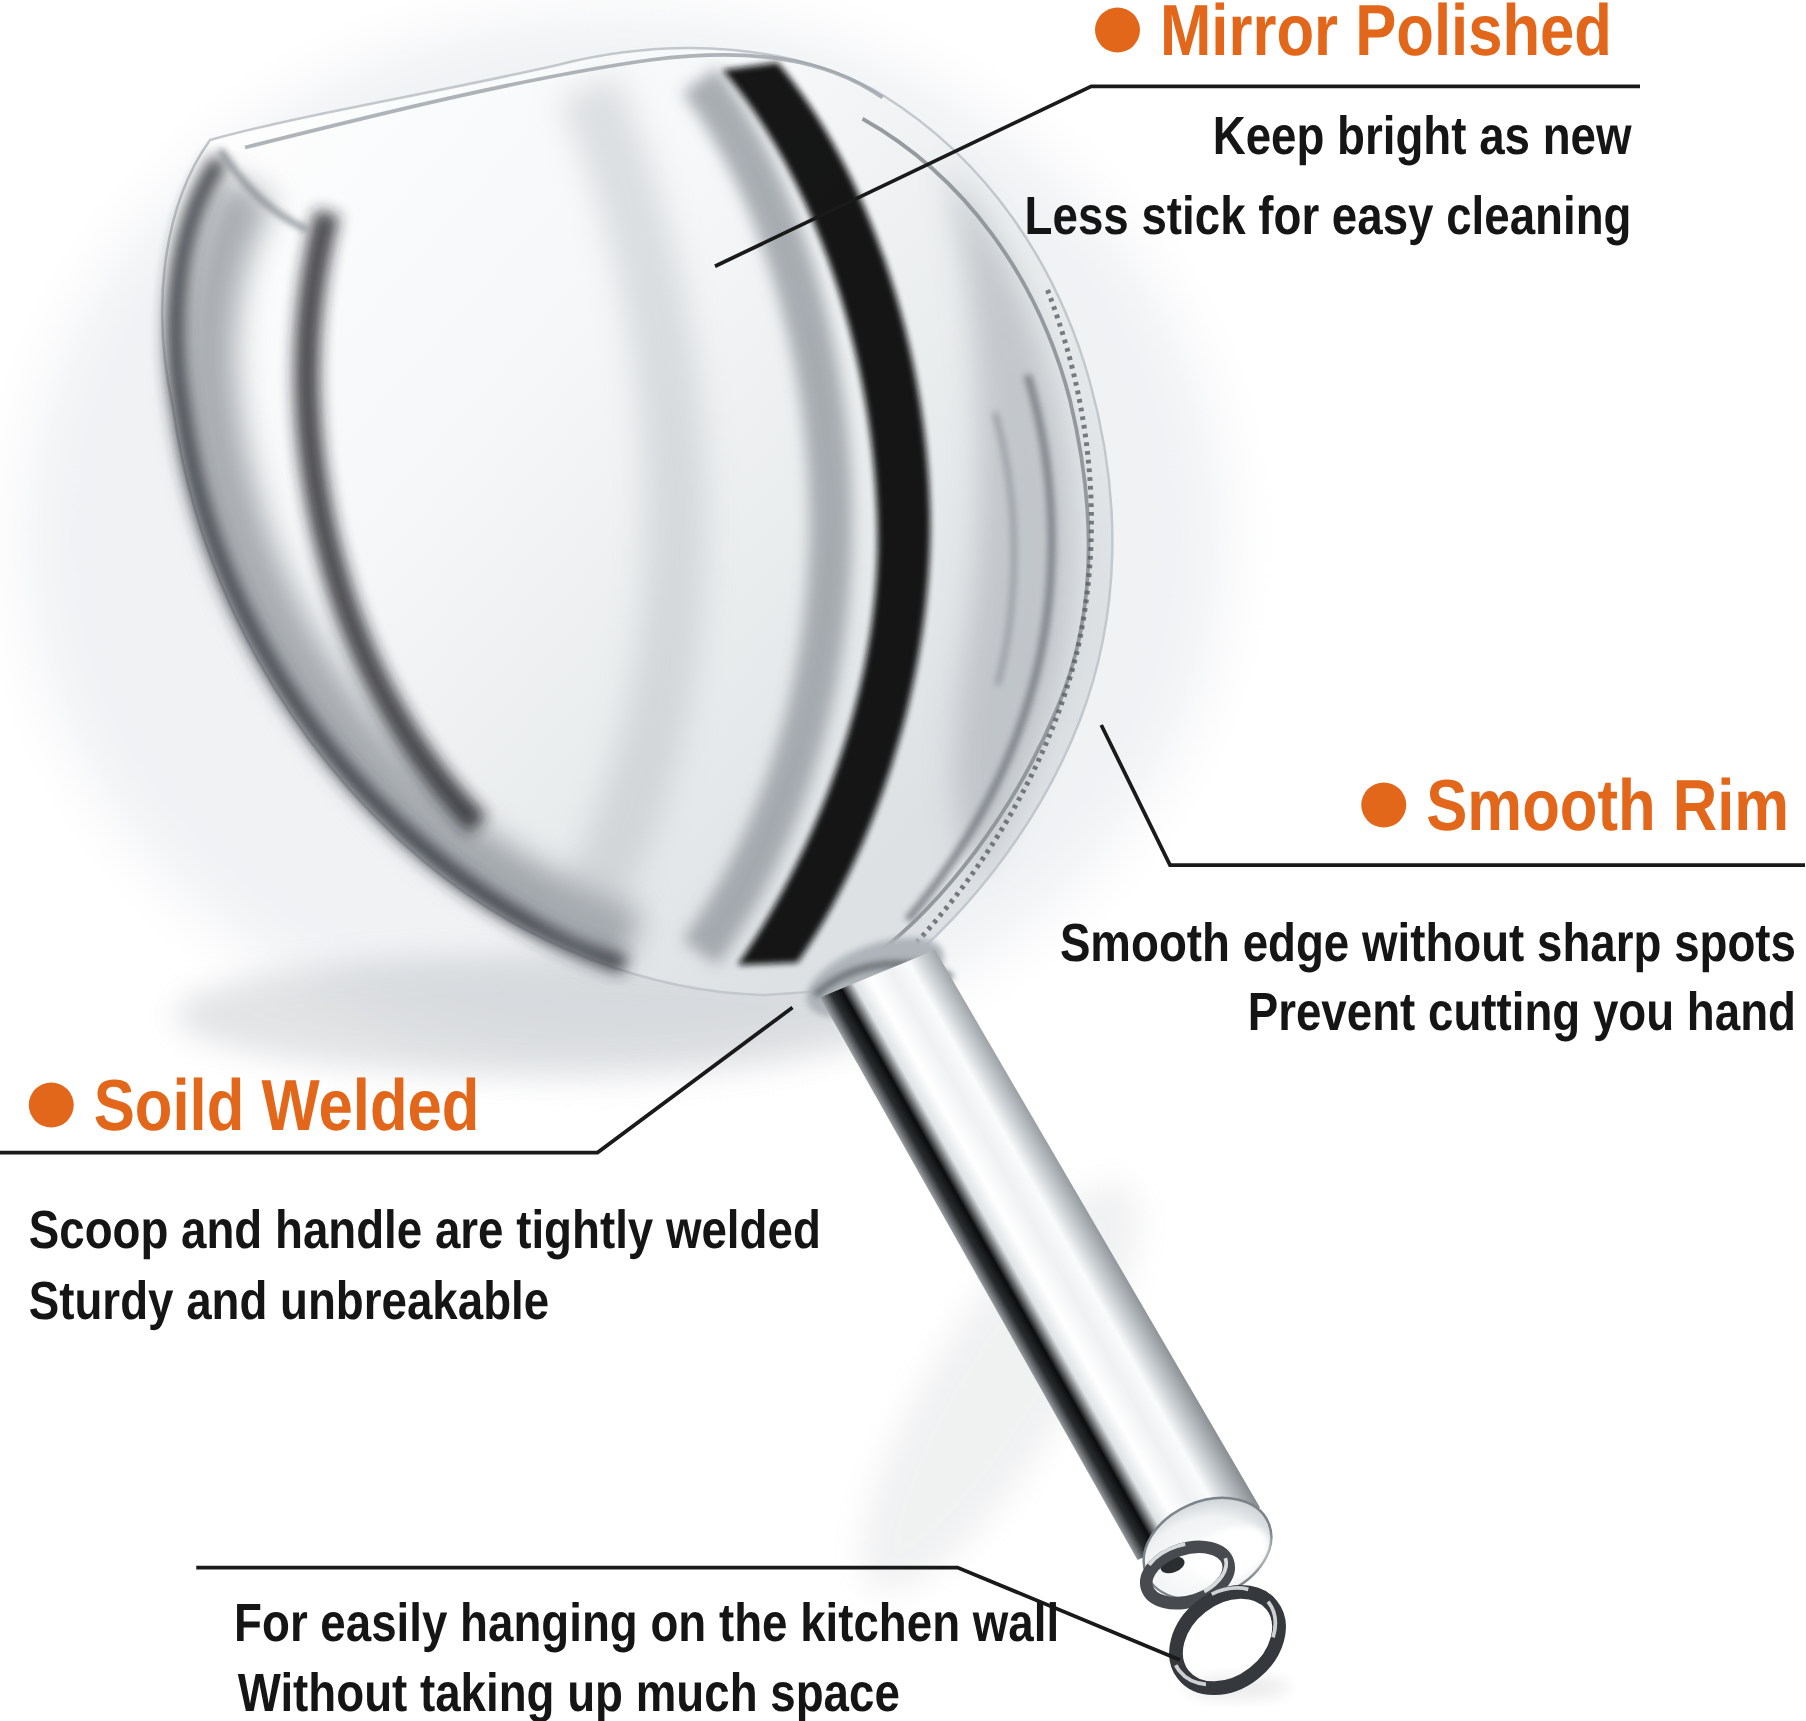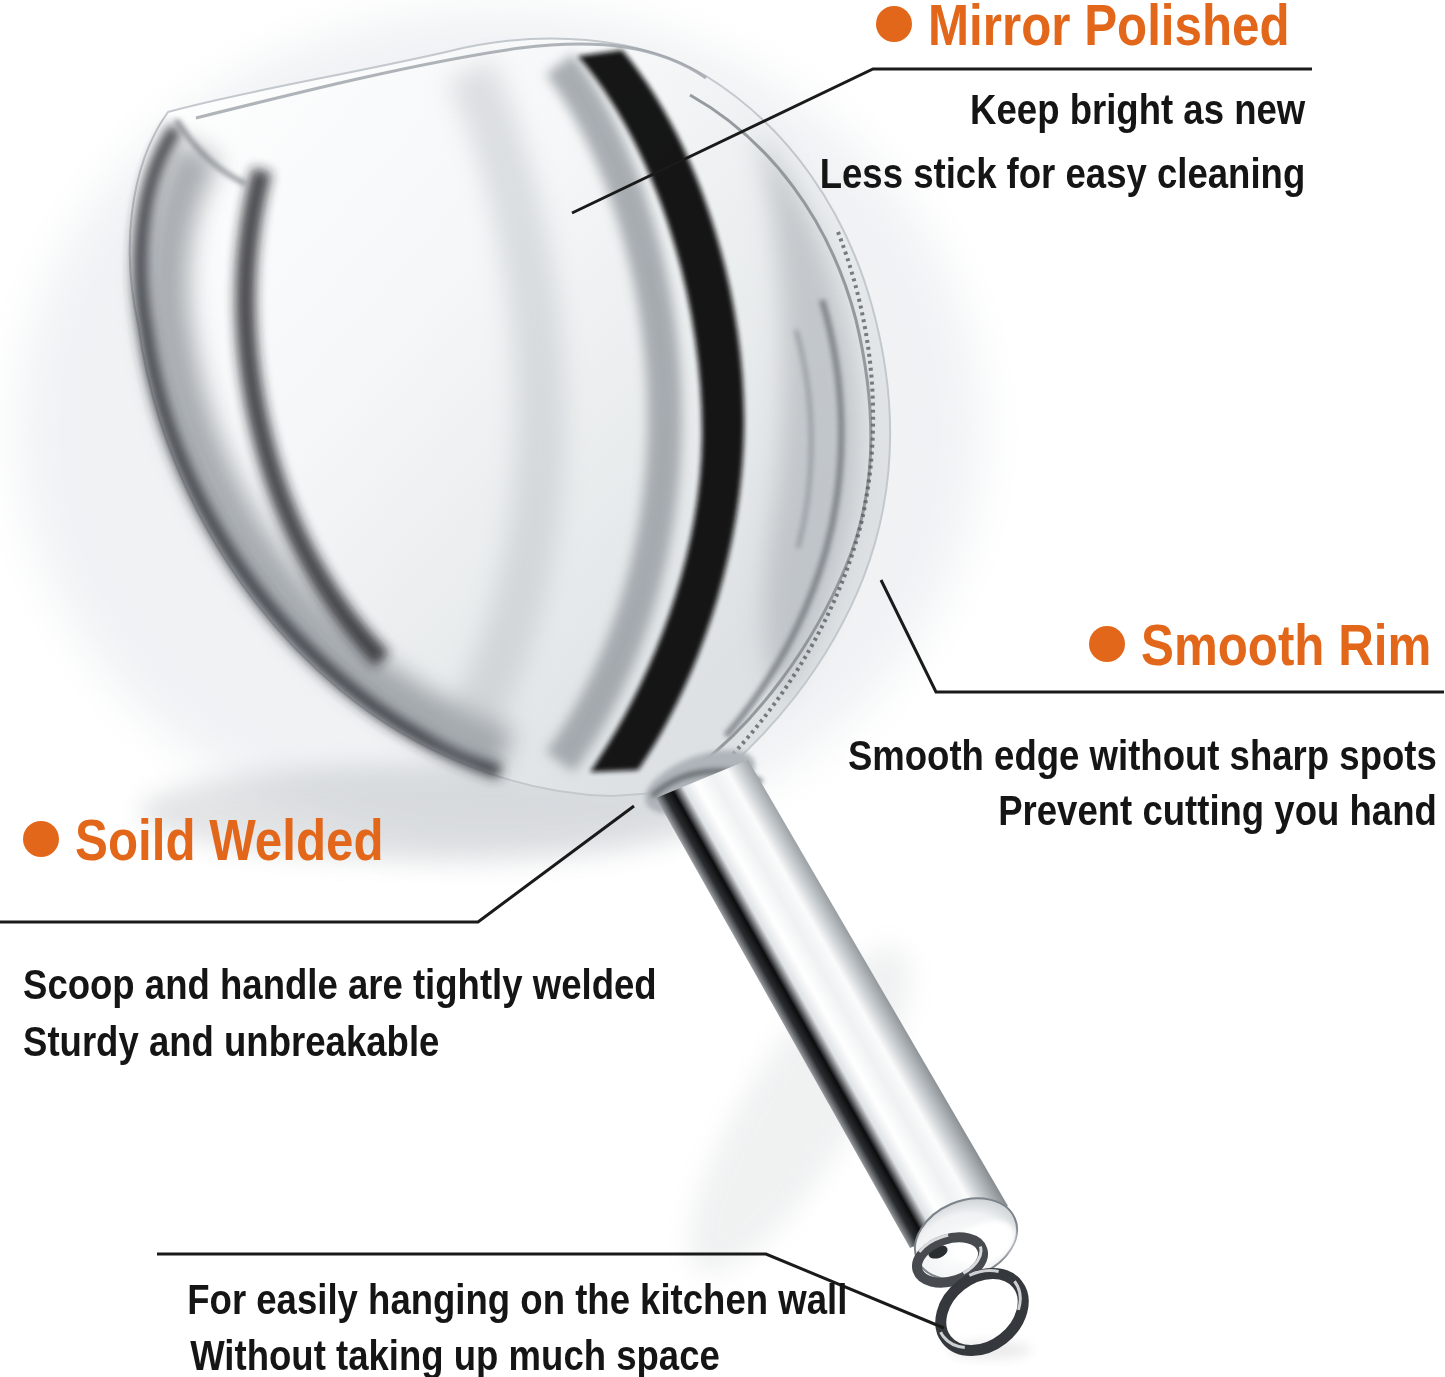--- a/index.html
+++ b/index.html
@@ -20,21 +20,21 @@
   .align-l { text-align:left;  transform:scaleX(.85); transform-origin:0 0; }
   .align-c { text-align:center;transform:scaleX(.85); transform-origin:50% 0; }
 
   .mp-body { right:140px; top:77px;  line-height:64px; }
   .sr-body { right:8px;   top:728px; line-height:55px; }
   .sw-body { left:23px;   top:956px; line-height:57px; }
   .hl-body { left:140px;  top:1271px; width:630px; line-height:56px; }
 
   .mp-title { left:876px;  top:-6px; }
   .sr-title { left:1089px; top:614px; }
-  .sw-title { left:23px;   top:809px; }
+  .sw-title { left:23px;   top:854px; }
   .hl-title { left:254px;  top:1180px; }
 </style>
 </head>
 <body>
 
 <div class="canvas">
 
   <svg class="art" width="1445" height="1377" viewBox="0 0 1445 1377">
     <defs>
       <linearGradient id="gBowl" x1="0%" y1="0%" x2="85%" y2="75%">

